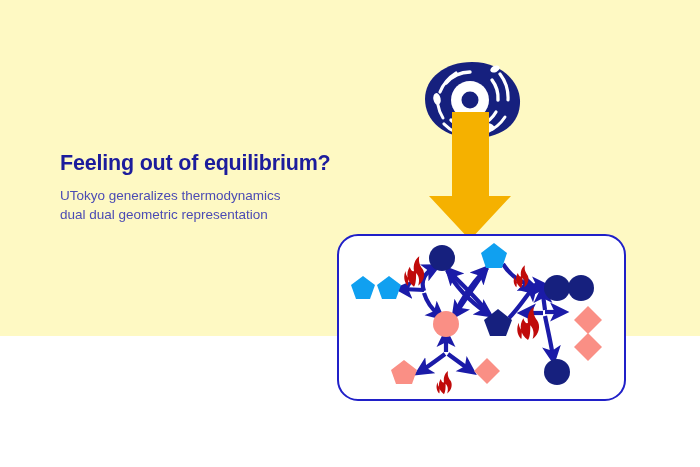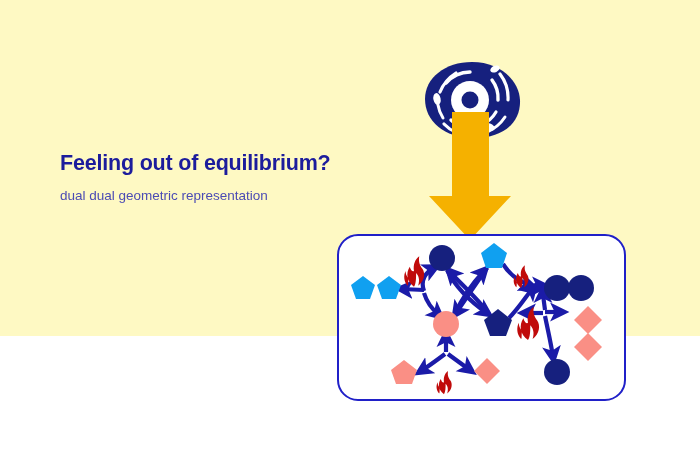--- a/index.html
+++ b/index.html
@@ -55,20 +55,21 @@
   }
 </style>
 </head>
 <body>
 
 <div id="stage">
 
   <div class="text-block">
     <h1 id="headline">Feeling out of equilibrium?</h1>
     <p id="subtitle">
+      <span class="line">UTokyo generalizes thermodynamics</span>
       <span class="line">dual dual geometric representation</span>
     </p>
   </div>
 
   <svg id="fig-svg" viewBox="0 0 700 467">
 
     <defs>
       <marker id="ah" markerWidth="5" markerHeight="5" refX="2.6" refY="2.5" orient="auto" markerUnits="strokeWidth">
         <path d="M0,0.25 L4.6,2.5 L0,4.75 L1.1,2.5 Z" fill="#1B1BA8"></path>
       </marker>

